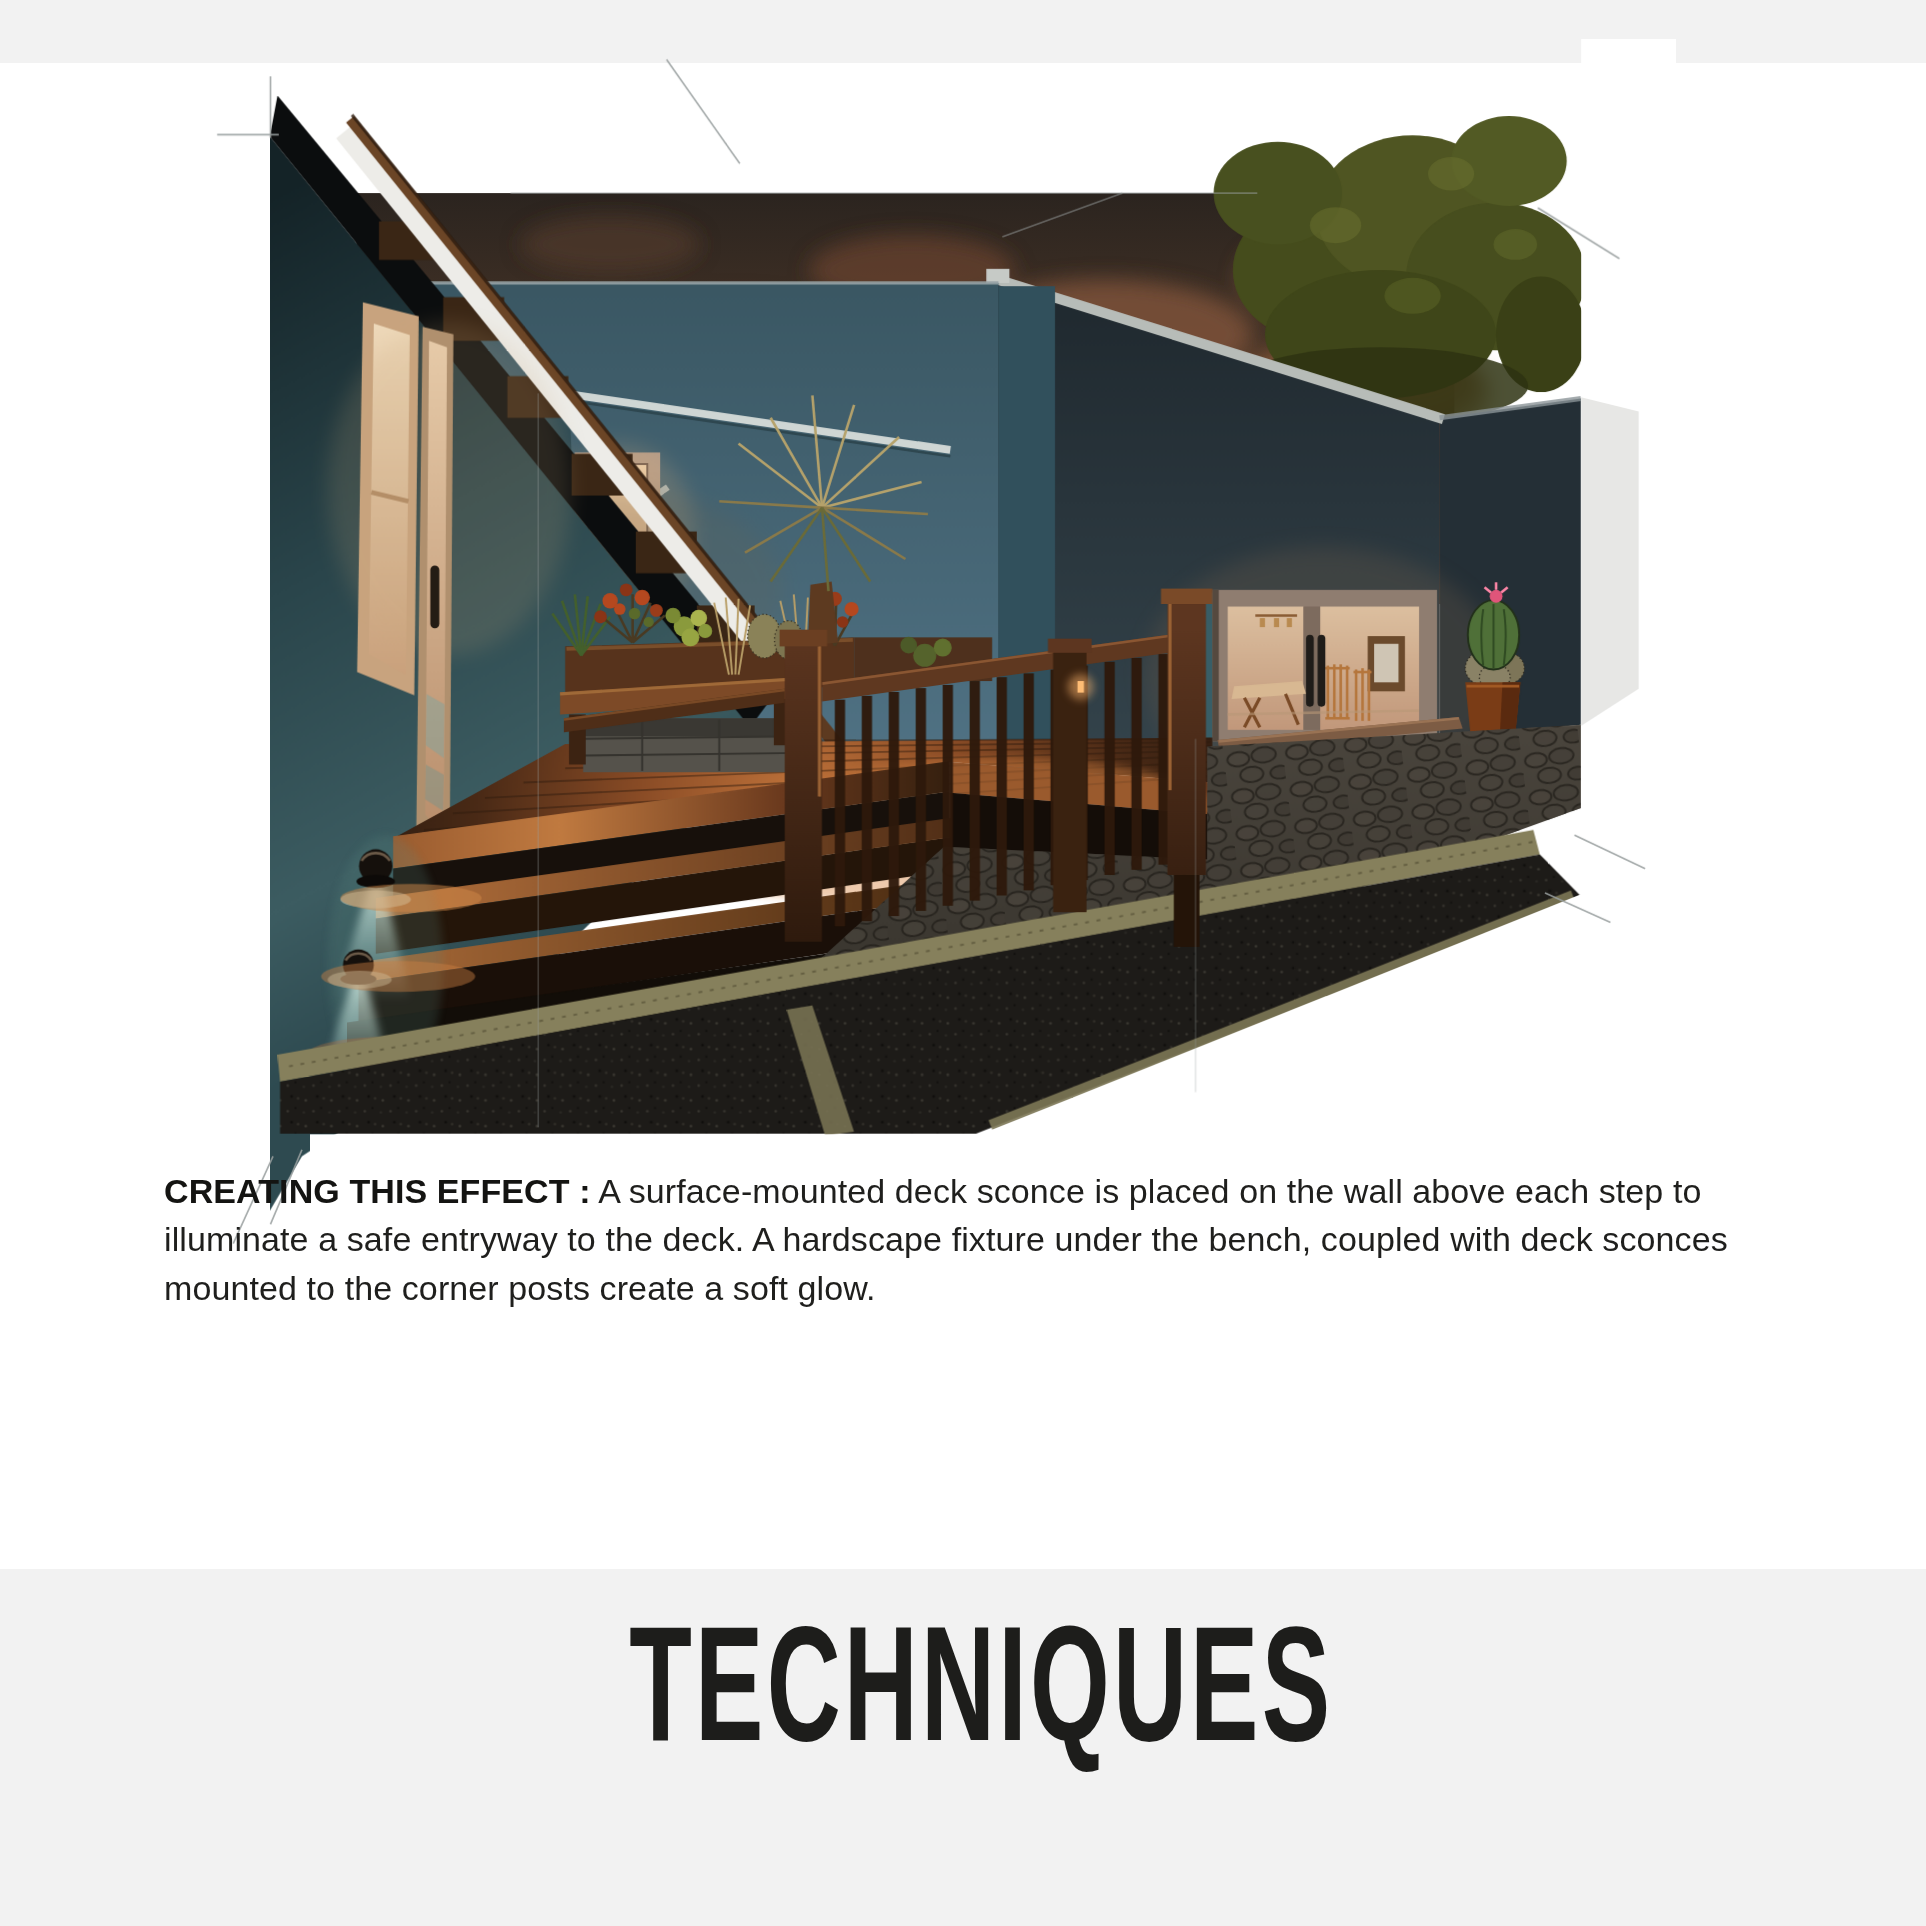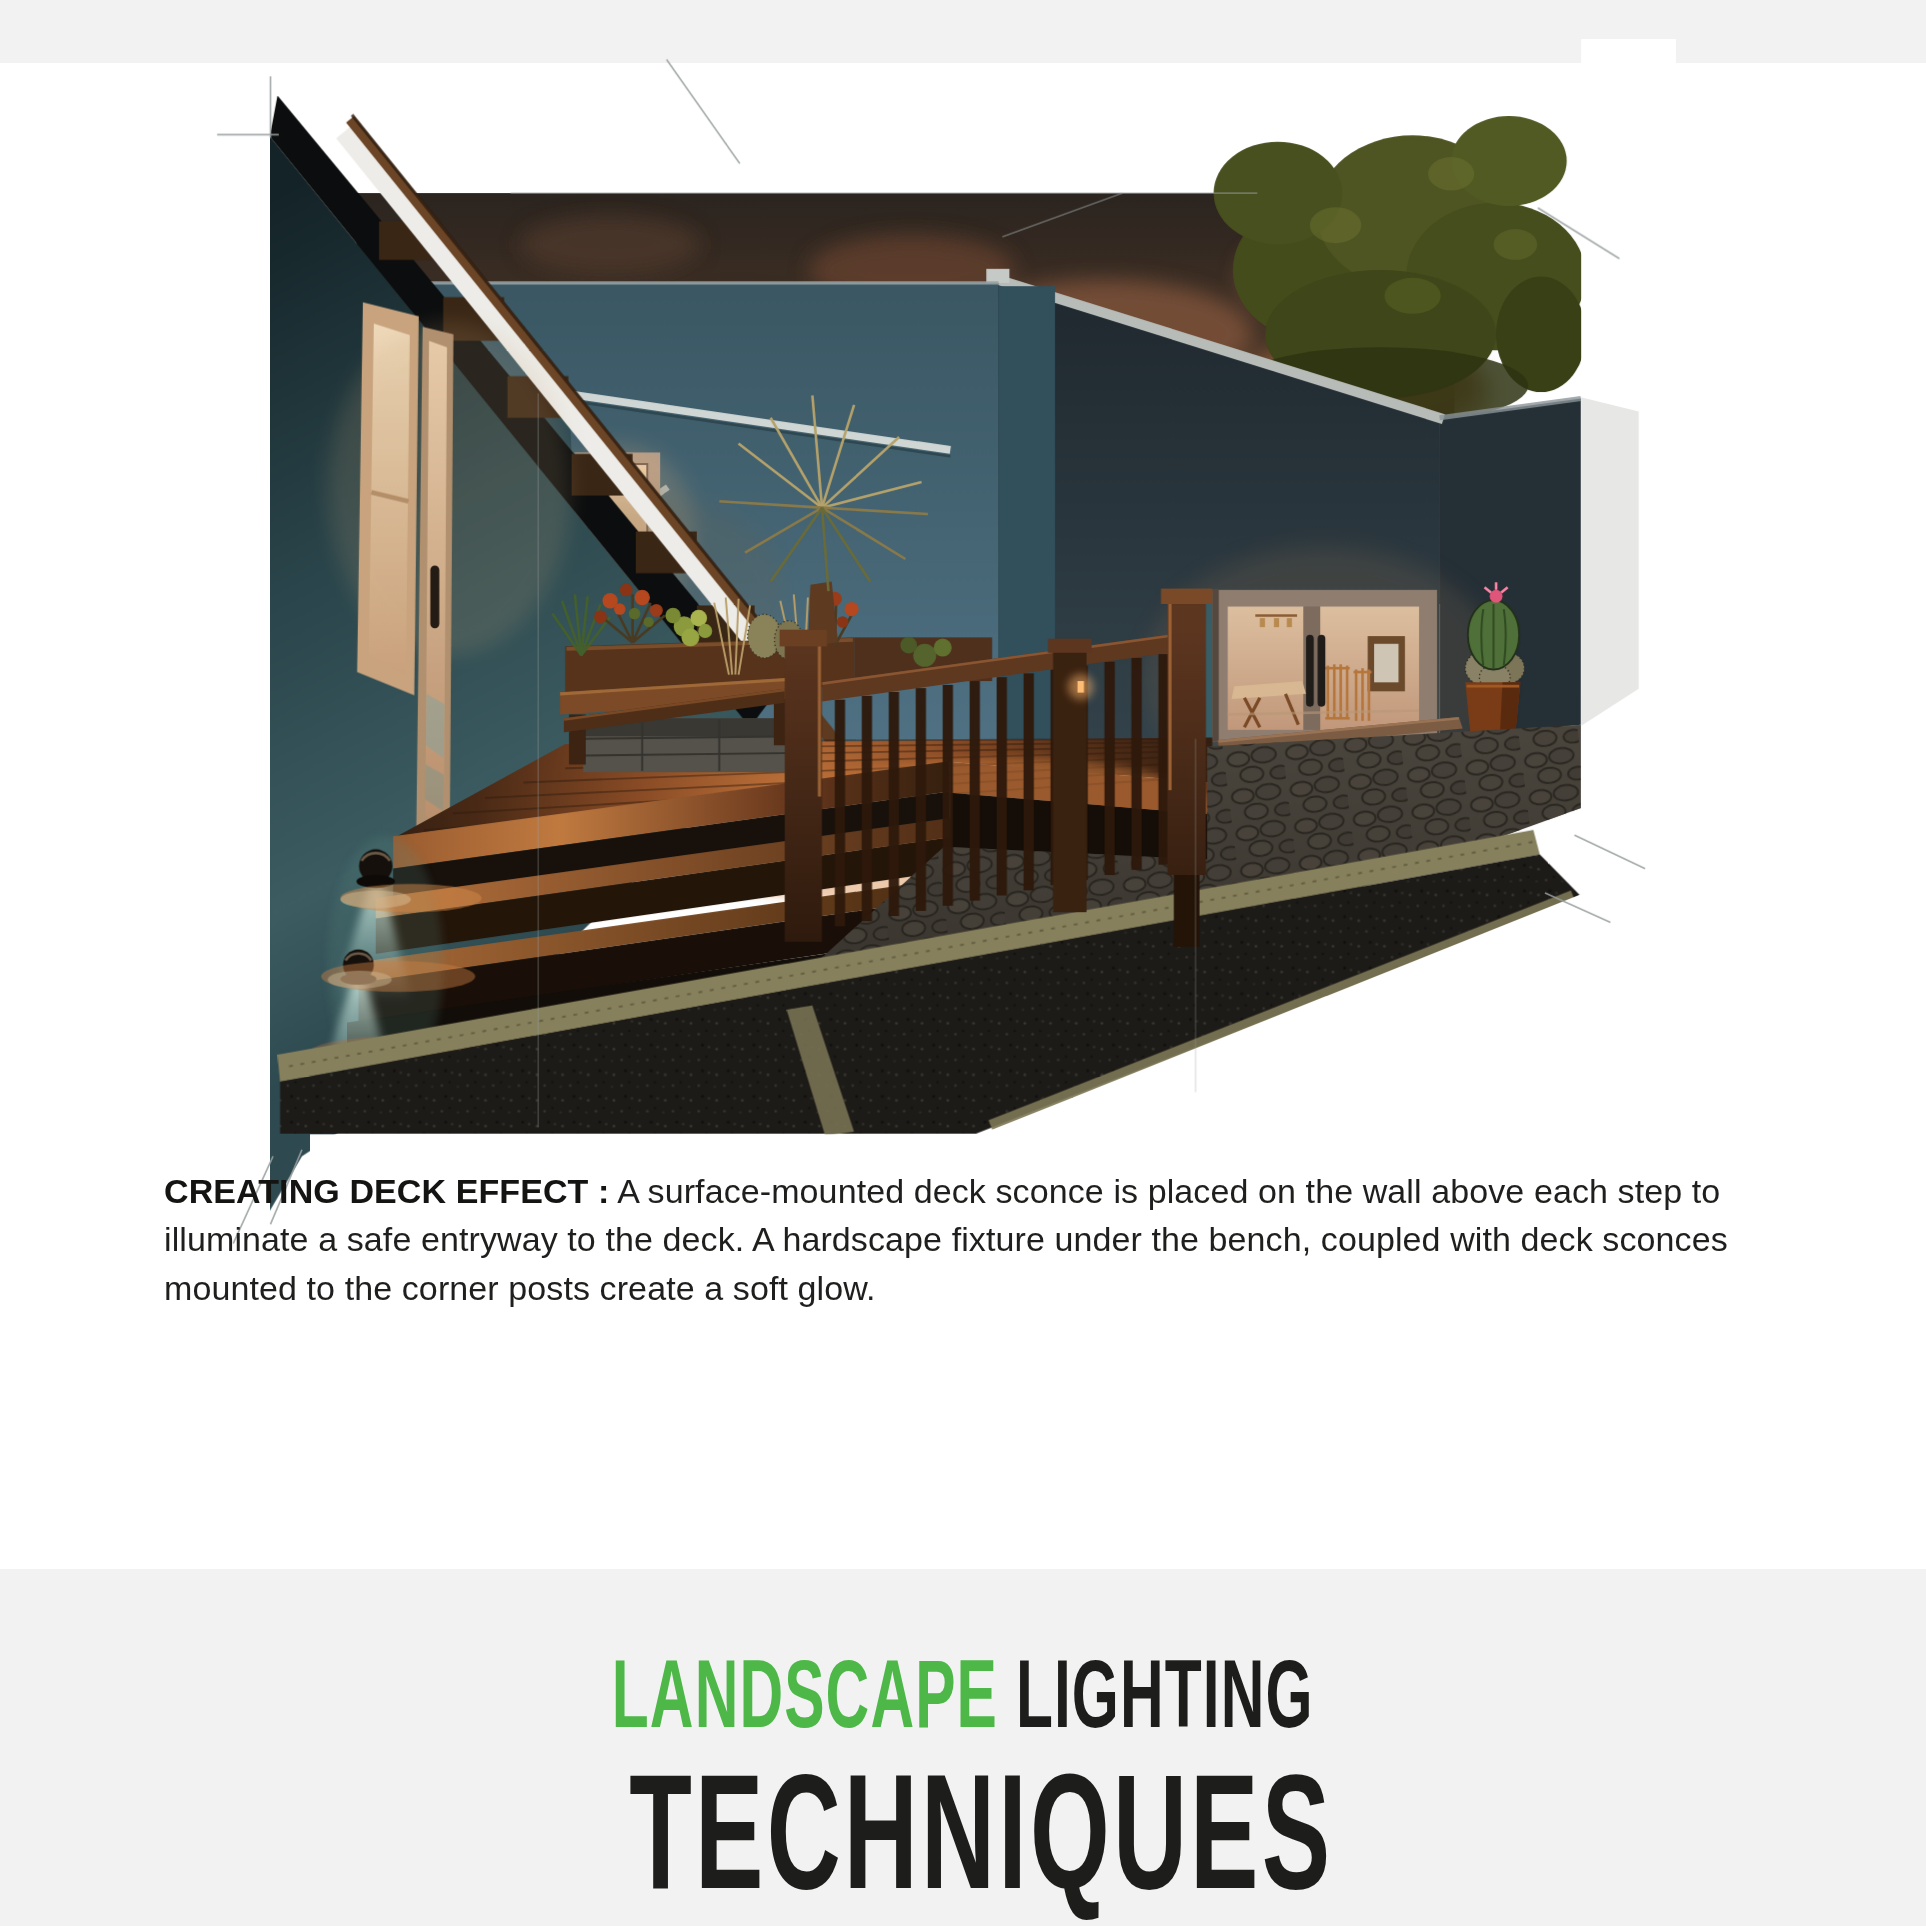--- a/index.html
+++ b/index.html
@@ -462,26 +462,23 @@
     <line x1="425" y1="1800" x2="363" y2="1936"></line>
     <line x1="470" y1="1790" x2="421" y2="1906"></line>
     <line x1="2452" y1="1300" x2="2562" y2="1352"></line>
     <line x1="2406" y1="1390" x2="2508" y2="1436"></line>
   </g>
 </svg>
 </div>
 
 <div class="text-block">
   <p>
-    <strong>CREATING DECK EFFECT :</strong>
+    <strong>CREATING THIS EFFECT :</strong>
     <span>A surface-mounted deck sconce is placed on the wall above each step to illuminate a safe entryway to the deck. A hardscape fixture under the bench, coupled with deck sconces mounted to the corner posts create a soft glow.</span>
   </p>
 </div>
 
 <div class="footer">
-  <div class="f1">
-    <span class="cond"><span class="accent">LANDSCAPE</span> <span class="rest">LIGHTING</span></span>
-  </div>
   <div class="f2">
     <span class="cond">TECHNIQUES</span>
   </div>
 </div>
 
 
 </body></html>

